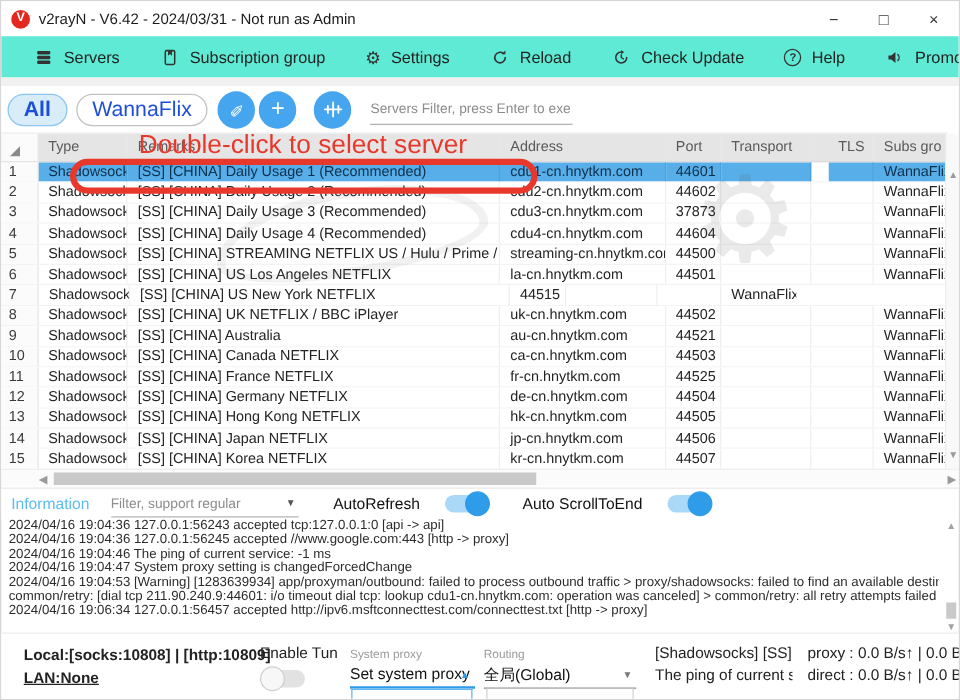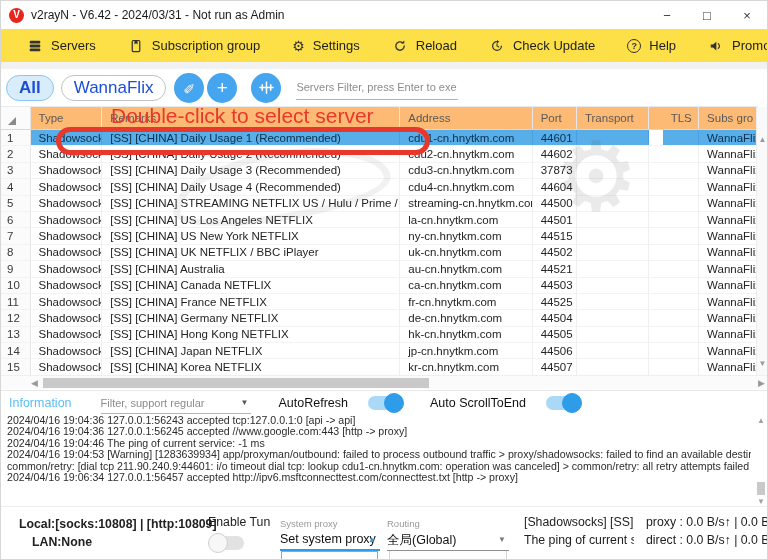--- a/index.html
+++ b/index.html
@@ -8,21 +8,21 @@
   .win { position:relative; width:768px; height:560px; background:#fff; border:1px solid #d6d6d6; overflow:hidden; }
 
   
   .titlebar { position:absolute; top:0; left:0; right:0; height:28px; display:flex; align-items:center; padding-left:8px; background:#fff; }
   .logo { width:15px; height:15px; border-radius:50%; background:#e5281f; color:#fff; font-size:10px; font-weight:bold; display:flex; align-items:center; justify-content:center; line-height:1; }
   .title-text { margin-left:7px; font-size:12px; color:#1b1b1b; }
   .win-controls { position:absolute; right:0; top:0; height:28px; display:flex; }
   .win-btn { width:40px; height:28px; display:flex; align-items:center; justify-content:center; font-size:13px; color:#3a3a3a; }
 
   
-  .toolbar { position:absolute; top:28px; left:0; right:0; height:33px; display:flex; align-items:center; padding:0 10px; background:#fde047; font-size:13px; color:#222; }
+  .toolbar { position:absolute; top:28px; left:0; right:0; height:33px; display:flex; align-items:center; padding:0 10px; background:#5eead4; font-size:13px; color:#222; }
   .tb-item { display:flex; align-items:center; gap:8px; padding:0 16px; height:100%; cursor:default; white-space:nowrap; }
   .tb-sep { width:1px; height:20px; background:#dedede; }
   .tb-icon { display:flex; align-items:center; justify-content:center; width:16px; height:16px; }
   .tb-icon svg { display:block; }
   .glyph-icon { font-size:14px; color:#333; line-height:1; }
   .help-circle { width:14px; height:14px; border:1.3px solid #333; border-radius:50%; display:flex; align-items:center; justify-content:center; font-size:9px; font-weight:bold; color:#333; }
   .toolbar-strip { position:absolute; top:61px; left:0; right:0; height:7px; background:#f1f1f1; }
 
   
   .filterbar { position:absolute; top:68px; left:0; right:0; height:37px; display:flex; align-items:center; background:#fff; }
@@ -32,21 +32,21 @@
   .circle-btn { width:30px; height:30px; border-radius:50%; background:#45a5ef; color:#fff; display:flex; align-items:center; justify-content:center; }
   .circle-btn.edit { margin-left:8px; font-size:14px; }
   .circle-btn.edit span { display:inline-block; transform:scaleY(-1); }
   .circle-btn.add { margin-left:3px; font-size:19px; font-weight:400; }
   .circle-btn.tune { margin-left:14px; }
   .servers-filter { margin-left:15px; width:162px; border:none; outline:none; border-bottom:1px solid #b2b2b2; font-size:11px; color:#777; padding:5px 0 6px 0; font-family:inherit; }
   .servers-filter::placeholder { color:#8c8c8c; }
 
   
   .dgrid { position:absolute; top:105px; left:0; width:757px; border-top:1px solid #ebebeb; }
-  .thead { display:flex; height:23px; border-bottom:1px solid #d8d8d8; font-size:11.5px; color:#5a5a5a; background:#fdba74; }
+  .thead { display:flex; height:23px; border-bottom:1px solid #d8d8d8; font-size:11.5px; color:#5a5a5a; background:#e5e5e5; }
   .hcell { display:flex; align-items:center; padding-left:8px; border-right:1px solid #e7e7e7; height:100%; white-space:nowrap; overflow:hidden; }
   .tbody { display:block; }
   .trow { display:flex; height:16.4px; font-size:11.5px; color:#242424; border-bottom:1px solid #f3f3f3; background:#fff; }
   .tcell { display:flex; align-items:center; padding-left:8px; border-right:1px solid #efefef; height:100%; white-space:nowrap; overflow:hidden; }
   .c0 { width:30px; padding-left:6px; background:#fbfbfb; border-right:1px solid #e5e5e5; color:#3a3a3a; }
   .c1 { width:73px; } .c2 { width:304px; } .c3 { width:135px; }
   .c4 { width:45px; } .c5 { width:73px; } .c6 { width:37px;margin-left:14px; } .c7 { width:60px; border-right:none; }
   .trow.selected .tcell { background:#57aee9; color:#0d2f4b; border-right-color:#49a2de; border-bottom-color:#49a2de; }
   .trow.selected .c0 { background:#fbfbfb; color:#3a3a3a; border-right-color:#e5e5e5; }
   .corner-sort { position:absolute; left:7px; bottom:4px; width:0; height:0; border-bottom:8px solid #8a8a8a; border-left:8px solid transparent; }
@@ -65,21 +65,21 @@
   .vscroll .arr { position:absolute; left:0; width:11px; text-align:center; font-size:8px; color:#9a9a9a; line-height:10px; }
   .arr-up { top:28px; } .arr-down { top:252px; }
   .hscroll { position:absolute; top:374px; left:0; width:768px; height:14px; background:#fbfbfb; border-top:1px solid #efefef; }
   .hscroll .thumb { position:absolute; left:42px; top:2px; width:386px; height:10px; background:#c9c9c9; }
   .hs-arr { position:absolute; top:1px; font-size:9px; color:#9a9a9a; line-height:12px; }
   .hs-left { left:30px; } .hs-right { right:4px; }
 
   
   .infobar { position:absolute; top:389px; left:0; right:0; height:25px; display:flex; align-items:center; background:#fff; border-top:1px solid #e7e7e7; }
   .info-title { margin-left:8px; font-size:12.5px; color:#5bbef2; }
-  .log-filter-wrap { position:relative; margin-left:29px; }
+  .log-filter-wrap { position:relative; margin-left:17px; }
   .log-filter { width:150px; border:none; outline:none; border-bottom:1px solid #b5b5b5; font-size:11px; color:#8a8a8a; padding:3px 14px 4px 0; font-family:inherit; }
   .log-filter::placeholder { color:#8c8c8c; }
   .dd-arrow { position:absolute; right:2px; top:5px; font-size:8px; color:#555; }
   .toggle-label { margin-left:28px; font-size:12.5px; color:#111; }
   .toggle { position:relative; width:34px; height:14px; border-radius:8px; margin-left:20px; background:#e2e2e2; }
   .toggle .knob { position:absolute; top:-3px; left:-2px; width:20px; height:20px; border-radius:50%; background:#f7f7f7; border:1px solid #cfcfcf; }
   .toggle.on { background:#a9d9f7; }
   .toggle.on .knob { left:auto; right:-2px; background:#2f9ce9; border-color:#2f9ce9; }
 
   
@@ -87,21 +87,21 @@
   .logline { white-space:nowrap; overflow:hidden; }
   .log-scroll { position:absolute; top:415px; right:1px; width:10px; height:90px; }
   .log-scroll .arr { position:absolute; width:10px; text-align:center; font-size:8px; color:#a2a2a2; }
   .ls-up { top:0; } .ls-down { bottom:0; }
   .ls-thumb { position:absolute; right:1px; top:66px; width:8px; height:13px; background:#c9c9c9; }
 
   
   .statusbar { position:absolute; top:505px; left:0; right:0; height:55px; background:#fff; border-top:1px solid #ededed; font-size:12.3px; color:#222; }
   .sb { position:absolute; white-space:nowrap; }
   .sb-local { left:18px; top:10px; font-weight:600; }
-  .sb-lan { left:31px; top:28px; font-weight:600; }
+  .sb-lan { left:18px; top:28px; font-weight:600;text-decoration:underline; }
   .sb-tun-label { left:207px; top:8px; }
   .sb-tun-toggle { left:209px; top:29px; margin:0; }
   .mini-label { font-size:9.5px; color:#9a9a9a; }
   .sb-sysproxy-label { left:279px; top:11px; }
   .sb-sysproxy-value { left:279px; top:25px; font-size:12.5px; color:#111; }
   .sb-sysproxy-arrow { left:367px; top:28px; font-size:8px; color:#2e9be8; }
   .sb-sysproxy-line { left:279px; top:42px; width:100px; height:2px; background:#2e9be8; }
   .sb-sysproxy-popup { left:280px; top:44px; width:97px; height:12px; background:#fff; border:1.5px solid #63b7f0; border-bottom:none; }
   .sb-routing-label { left:386px; top:11px; }
   .sb-routing-value { left:386px; top:25px; font-size:12.5px; color:#111; }
@@ -299,21 +299,20 @@
           <div class="tcell c3">la-cn.hnytkm.com</div>
           <div class="tcell c4">44501</div>
           <div class="tcell c5"></div>
           <div class="tcell c6"></div>
           <div class="tcell c7">WannaFlix</div>
         </div>
         <div class="trow">
           <div class="tcell c0">7</div>
           <div class="tcell c1">Shadowsocks</div>
           <div class="tcell c2">[SS] [CHINA] US New York NETFLIX</div>
-          <div class="tcell c3">ny-cn.hnytkm.com</div>
           <div class="tcell c4">44515</div>
           <div class="tcell c5"></div>
           <div class="tcell c6"></div>
           <div class="tcell c7">WannaFlix</div>
         </div>
         <div class="trow">
           <div class="tcell c0">8</div>
           <div class="tcell c1">Shadowsocks</div>
           <div class="tcell c2">[SS] [CHINA] UK NETFLIX / BBC iPlayer</div>
           <div class="tcell c3">uk-cn.hnytkm.com</div>
@@ -424,20 +423,21 @@
     <div class="toggle-label">Auto ScrollToEnd</div>
     <div class="toggle on">
         <div class="knob"></div>
       </div>
   </div>
 
   <div class="logarea">
       <div class="logline">2024/04/16 19:04:36 127.0.0.1:56243 accepted tcp:127.0.0.1:0 [api -&gt; api]</div>
       <div class="logline">2024/04/16 19:04:36 127.0.0.1:56245 accepted //www.google.com:443 [http -&gt; proxy]</div>
       <div class="logline">2024/04/16 19:04:46 The ping of current service: -1 ms</div>
+      <div class="logline">2024/04/16 19:04:47 System proxy setting is changedForcedChange</div>
       <div class="logline">2024/04/16 19:04:53 [Warning] [1283639934] app/proxyman/outbound: failed to process outbound traffic &gt; proxy/shadowsocks: failed to find an available destination &gt;</div>
       <div class="logline">common/retry: [dial tcp 211.90.240.9:44601: i/o timeout dial tcp: lookup cdu1-cn.hnytkm.com: operation was canceled] &gt; common/retry: all retry attempts failed</div>
       <div class="logline">2024/04/16 19:06:34 127.0.0.1:56457 accepted http://ipv6.msftconnecttest.com/connecttest.txt [http -&gt; proxy]</div>
     </div>
   <div class="log-scroll">
     <div class="arr ls-up">▲</div>
     <div class="ls-thumb"></div>
     <div class="arr ls-down">▼</div>
   </div>
 

